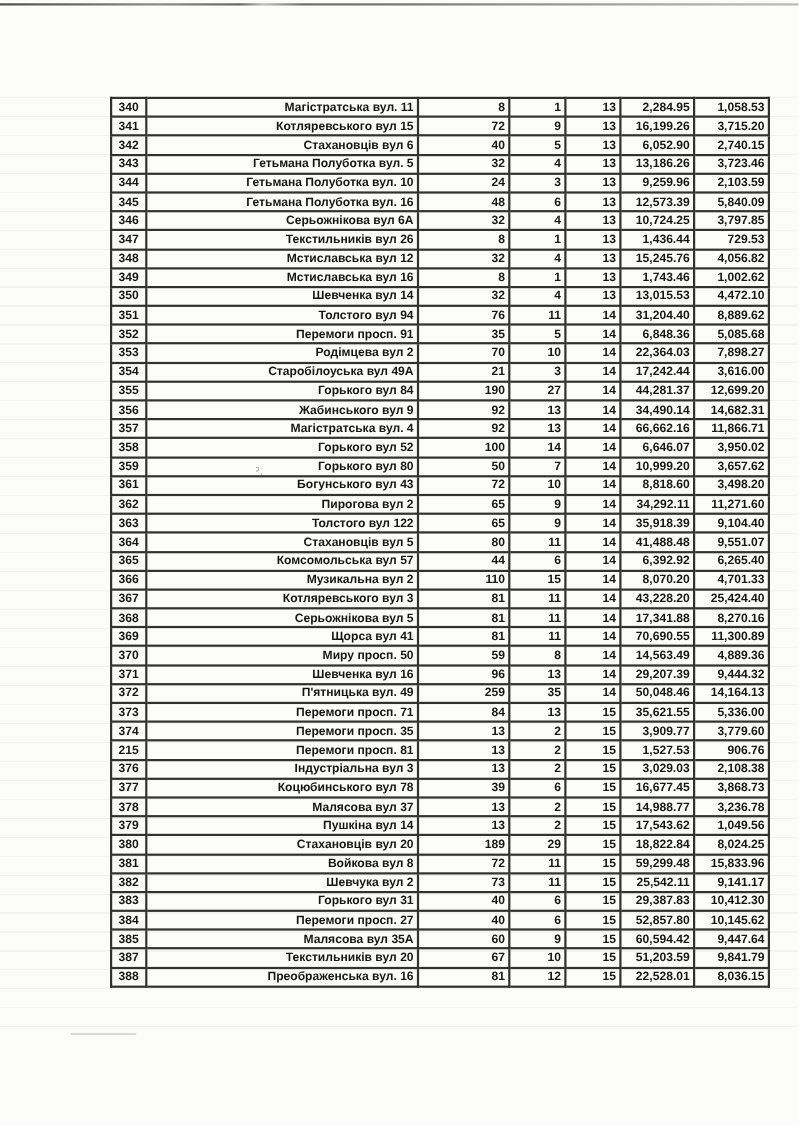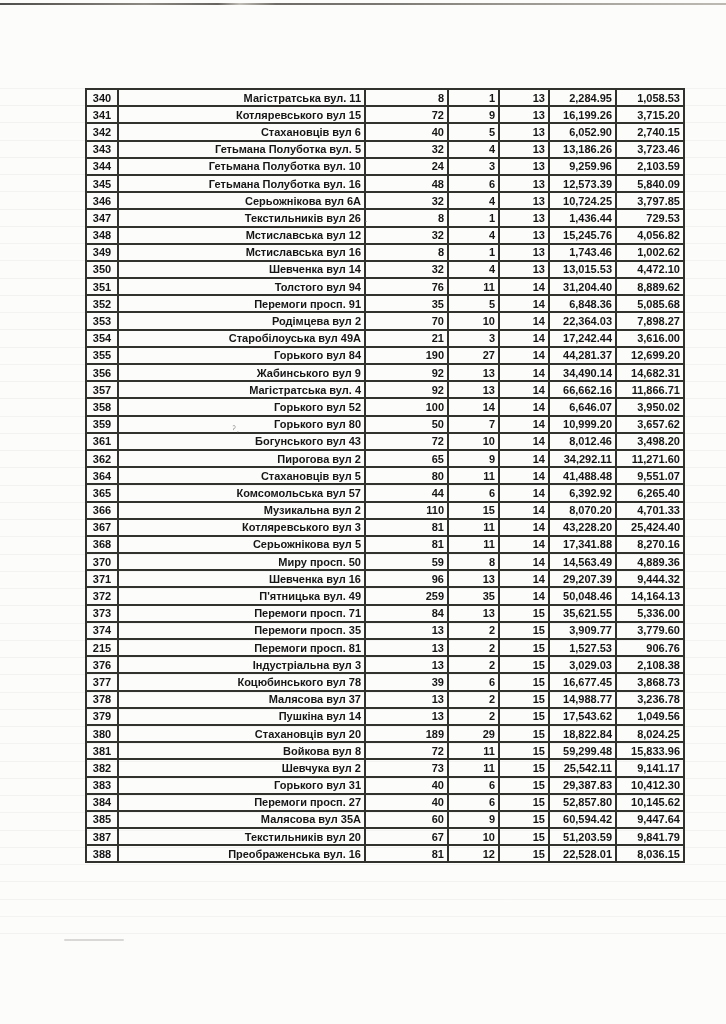--- a/index.html
+++ b/index.html
@@ -26,21 +26,21 @@
   }
   
   .ghost-lines{
     position:absolute;left:0;top:88px;width:726px;height:847px;
     background:repeating-linear-gradient(to bottom,
       rgba(80,78,72,0.055) 0px, rgba(80,78,72,0.055) 1px,
       transparent 1px, transparent 17.245px);
     pointer-events:none;
   }
   table.scan-table{
-    position:absolute;left:85px;top:88px;
+    position:absolute;left:100px;top:88px;
     width:568px;
     border-collapse:collapse;
     table-layout:fixed;
     border-radius:11px;
   }
   table.scan-table tr{height:17.2px;}
   table.scan-table td{
     border:2px solid var(--grid);
     height:15.2px;
     padding:0 3px;
@@ -262,33 +262,42 @@
         <td class="c4">14</td>
         <td class="c5">10,999.20</td>
         <td class="c6">3,657.62</td>
       </tr>
       <tr>
         <td class="c0">361</td>
         <td class="c1">Богунського вул 43</td>
         <td class="c2">72</td>
         <td class="c3">10</td>
         <td class="c4">14</td>
-        <td class="c5">8,012.46</td>
+        <td class="c5">8,818.60</td>
         <td class="c6">3,498.20</td>
       </tr>
       <tr>
         <td class="c0">362</td>
         <td class="c1">Пирогова вул 2</td>
         <td class="c2">65</td>
         <td class="c3">9</td>
         <td class="c4">14</td>
         <td class="c5">34,292.11</td>
         <td class="c6">11,271.60</td>
       </tr>
       <tr>
+        <td class="c0">363</td>
+        <td class="c1">Толстого вул 122</td>
+        <td class="c2">65</td>
+        <td class="c3">9</td>
+        <td class="c4">14</td>
+        <td class="c5">35,918.39</td>
+        <td class="c6">9,104.40</td>
+      </tr>
+      <tr>
         <td class="c0">364</td>
         <td class="c1">Стахановців вул 5</td>
         <td class="c2">80</td>
         <td class="c3">11</td>
         <td class="c4">14</td>
         <td class="c5">41,488.48</td>
         <td class="c6">9,551.07</td>
       </tr>
       <tr>
         <td class="c0">365</td>
@@ -318,20 +327,29 @@
         <td class="c6">25,424.40</td>
       </tr>
       <tr>
         <td class="c0">368</td>
         <td class="c1">Серьожнікова вул 5</td>
         <td class="c2">81</td>
         <td class="c3">11</td>
         <td class="c4">14</td>
         <td class="c5">17,341.88</td>
         <td class="c6">8,270.16</td>
+      </tr>
+      <tr>
+        <td class="c0">369</td>
+        <td class="c1">Щорса вул 41</td>
+        <td class="c2">81</td>
+        <td class="c3">11</td>
+        <td class="c4">14</td>
+        <td class="c5">70,690.55</td>
+        <td class="c6">11,300.89</td>
       </tr>
       <tr>
         <td class="c0">370</td>
         <td class="c1">Миру просп. 50</td>
         <td class="c2">59</td>
         <td class="c3">8</td>
         <td class="c4">14</td>
         <td class="c5">14,563.49</td>
         <td class="c6">4,889.36</td>
       </tr>

